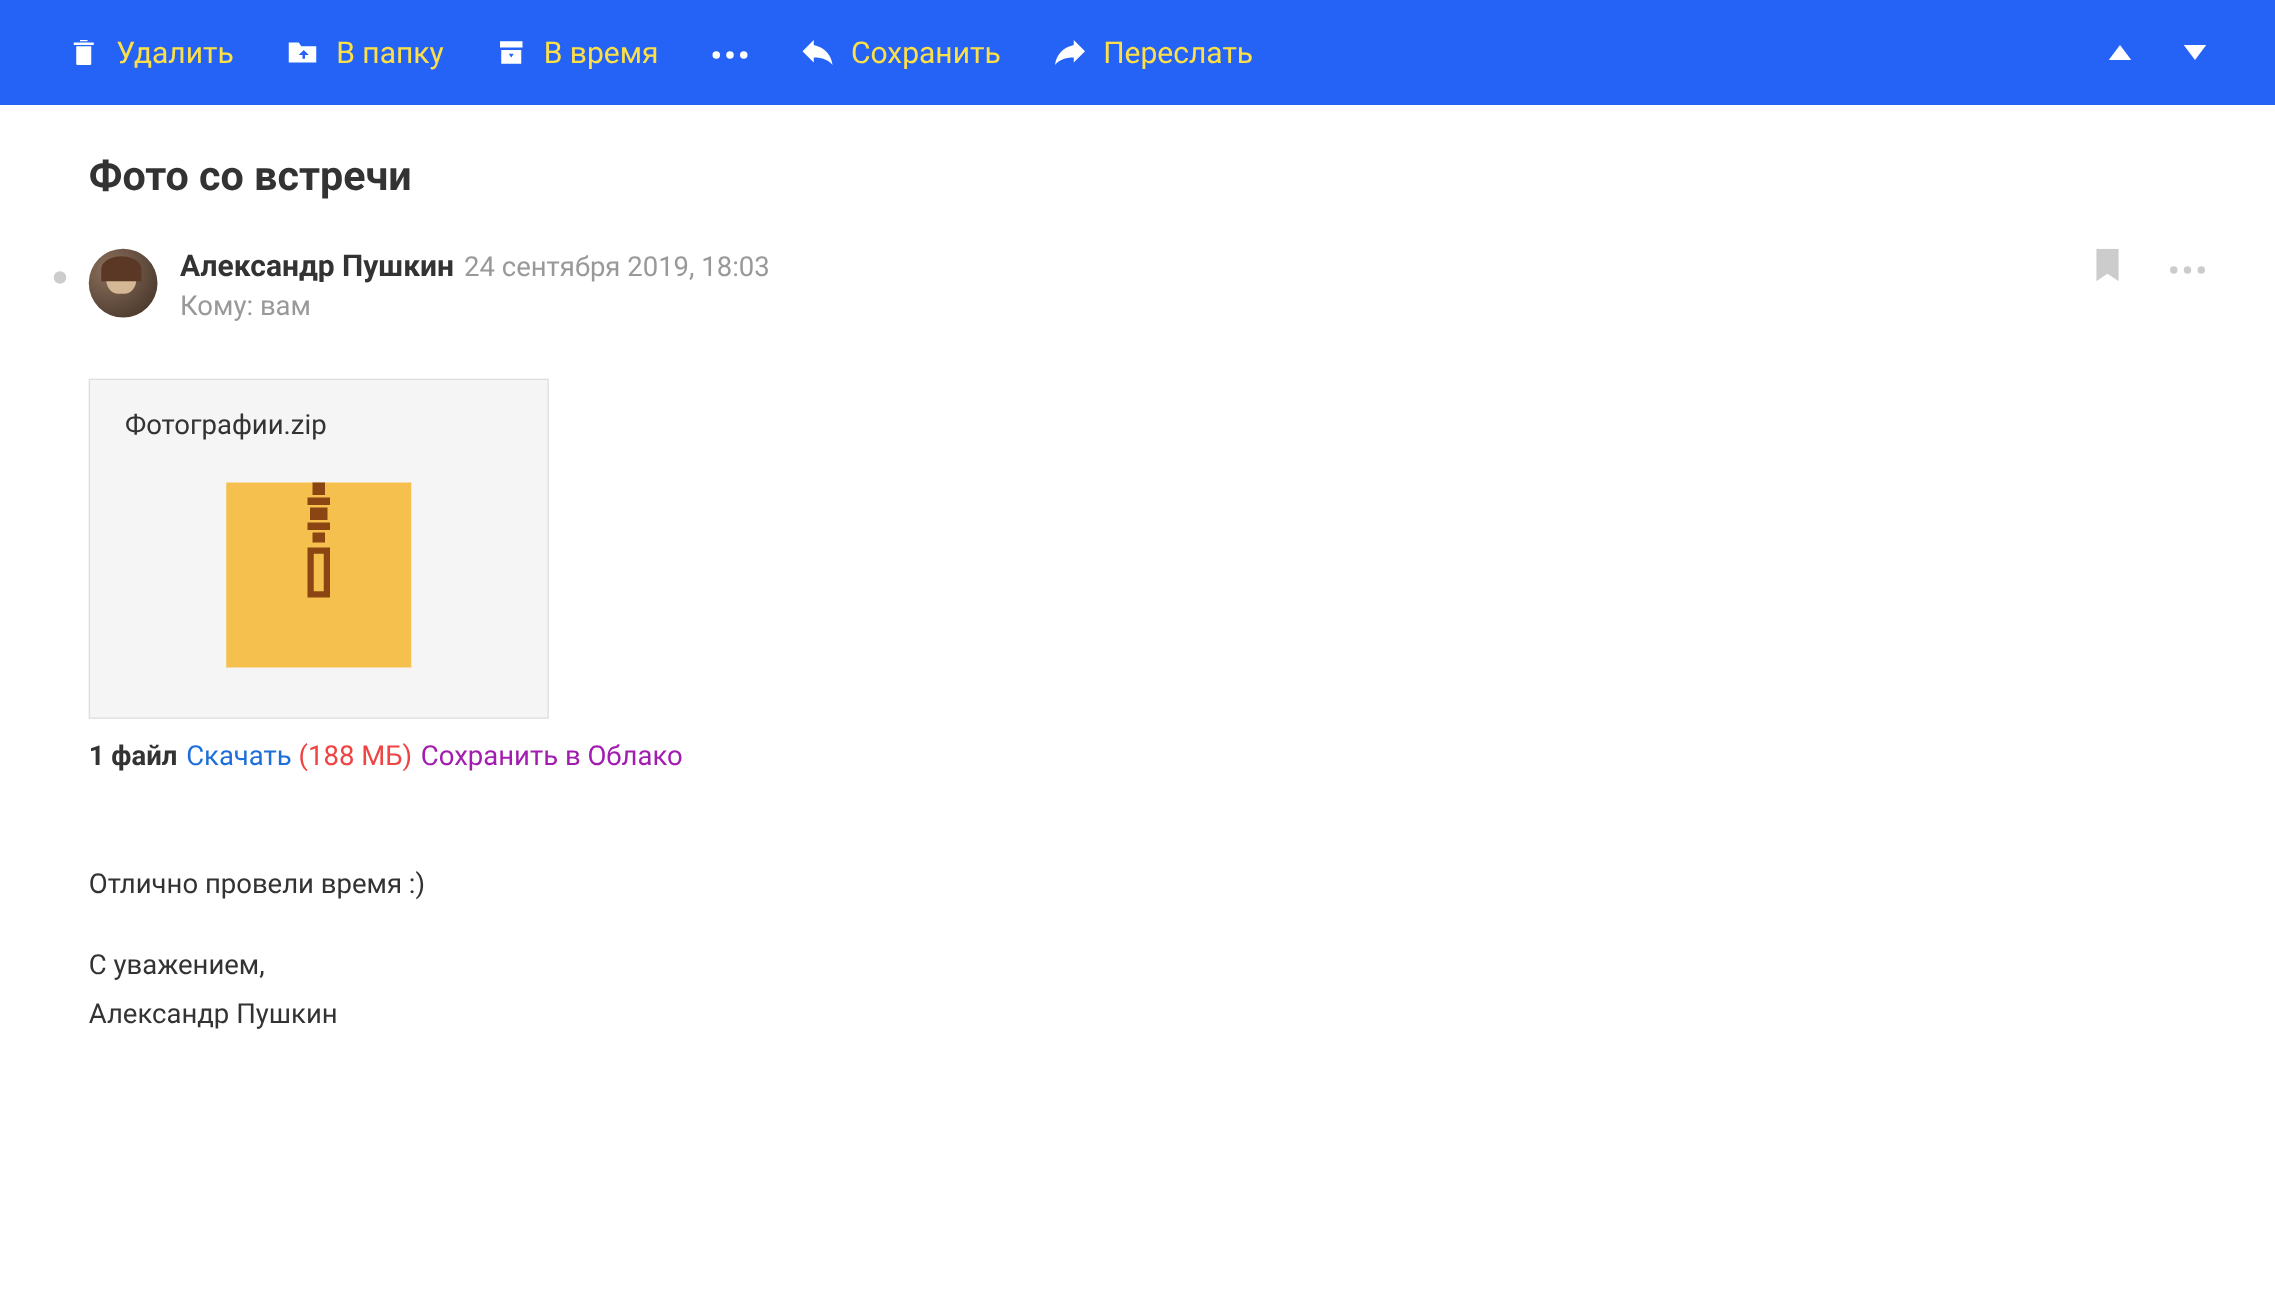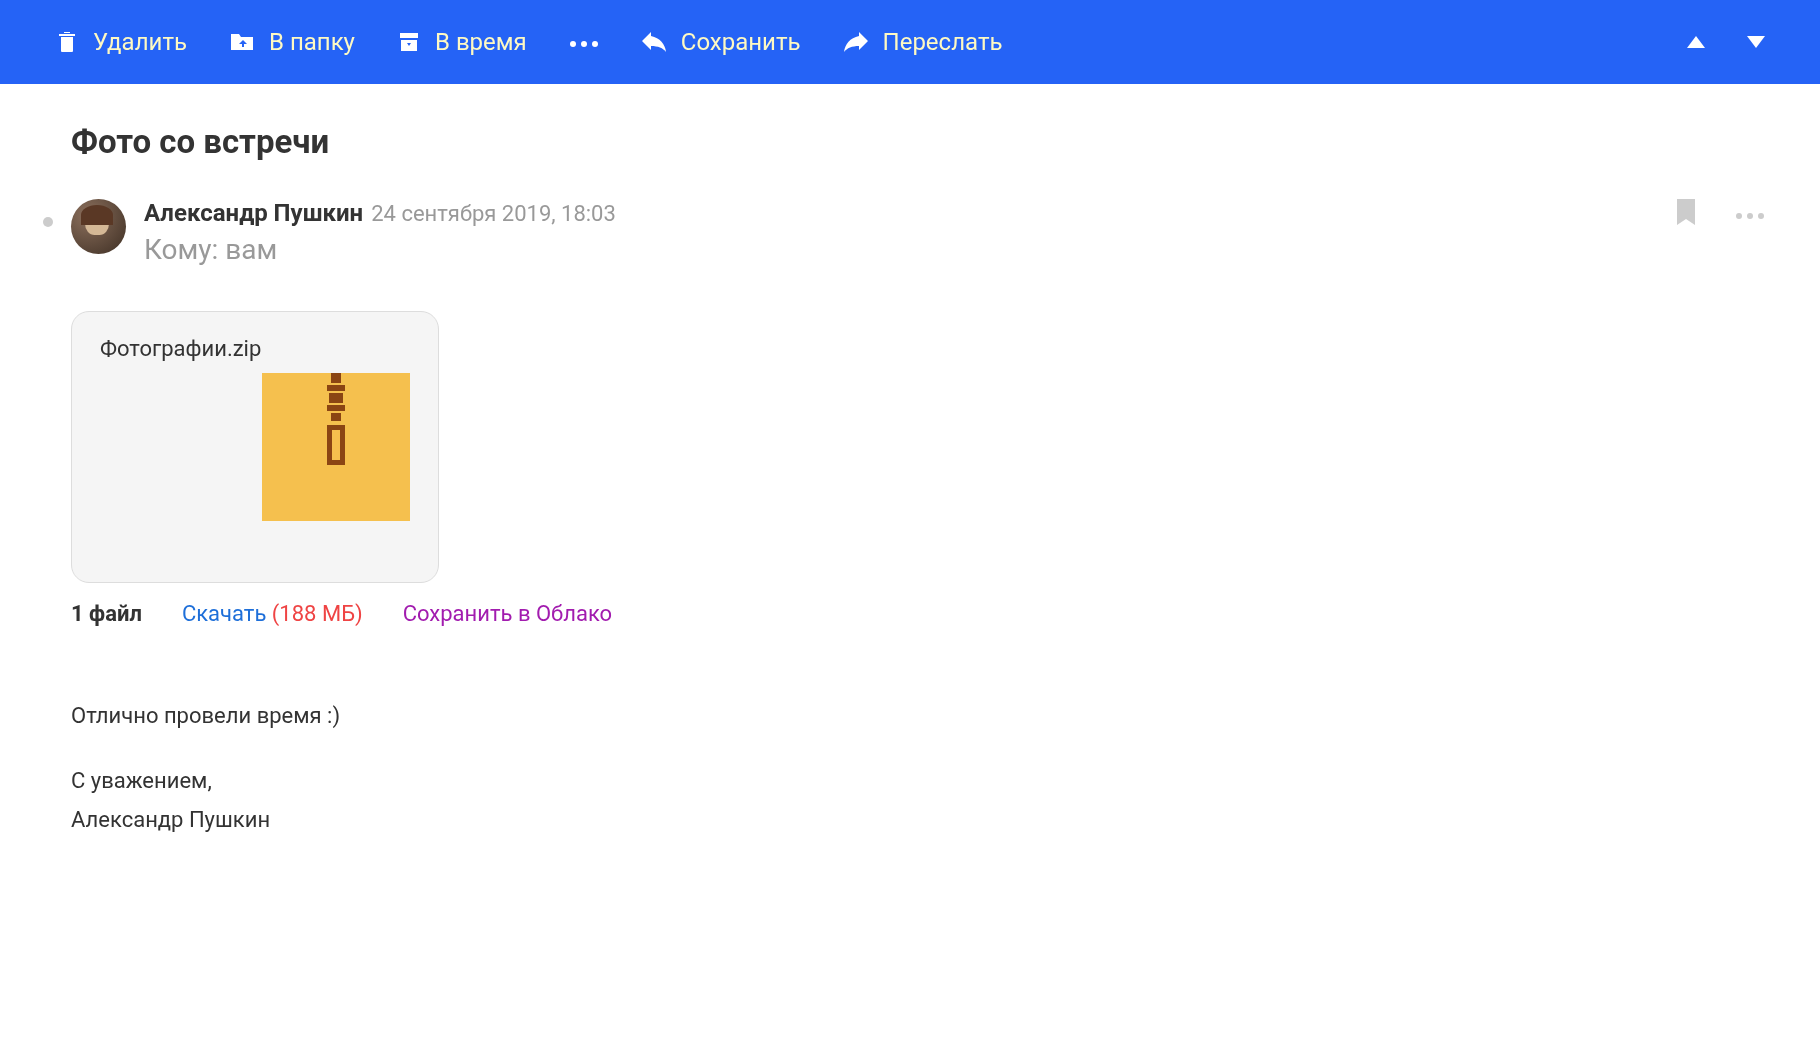--- a/index.html
+++ b/index.html
@@ -18,21 +18,21 @@
       background: #2563f6;
       height: 84px;
       display: flex;
       align-items: center;
       padding: 0 55px;
       position: relative;
     }
     .toolbar-item {
       display: flex;
       align-items: center;
-      color: #fef9c3;
+      color: #fde047;
       font-size: 24px;
       font-weight: 400;
       margin-right: 42px;
       cursor: pointer;
       position: relative;
       height: 100%;
     }
     .toolbar-item .icon {
       margin-right: 14px;
       display: flex;
@@ -126,45 +126,45 @@
     .sender-name {
       font-size: 24px;
       font-weight: 700;
       color: #333;
     }
     .sender-date {
       font-size: 22px;
       color: #999;
     }
     .recipient-line {
-      font-size: 28px;
+      font-size: 22px;
       color: #999;
       margin-top: 6px;
     }
     .header-actions {
       display: flex;
       align-items: center;
       gap: 40px;
       margin-right: 55px;
     }
     .bookmark-icon, .more-dots {
       cursor: pointer;
     }
     .attachment-section {
       margin-top: 45px;
     }
     .attachment-card {
       width: 368px;
       height: 272px;
       background: #f5f5f5;
       border: 1px solid #ddd;
-      border-radius: 18px;
+      border-radius: 0;
       padding: 24px 28px;
       display: flex;
-      flex-direction: row;
+      flex-direction: column;
     }
     .attachment-name {
       font-size: 22px;
       color: #333;
       margin-bottom: 16px;
     }
     .zip-icon-wrapper {
       flex: 1;
       display: flex;
       align-items: center;
@@ -186,21 +186,21 @@
       display: flex;
       flex-direction: column;
       align-items: center;
     }
     .zip-zipper-seg {
       background: #8b4513;
     }
     .attachment-meta {
       display: flex;
       align-items: baseline;
-      gap: 40px;
+      gap: 7px;
       margin-top: 18px;
       font-size: 22px;
     }
     .file-count {
       font-weight: 700;
       color: #333;
     }
     .download-link {
       color: #1e6fd9;
       cursor: pointer;

